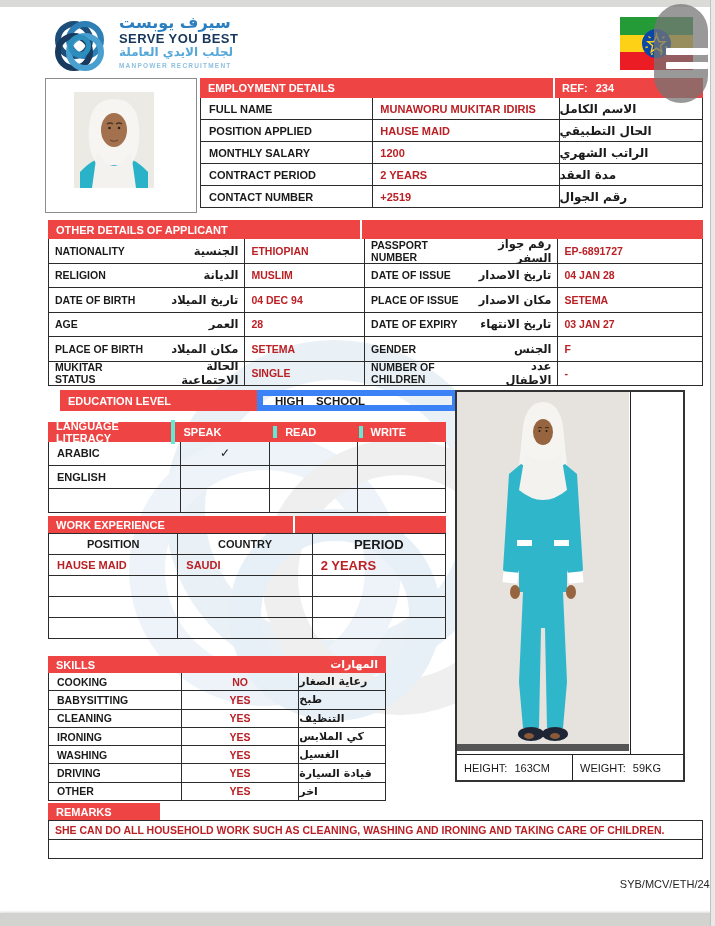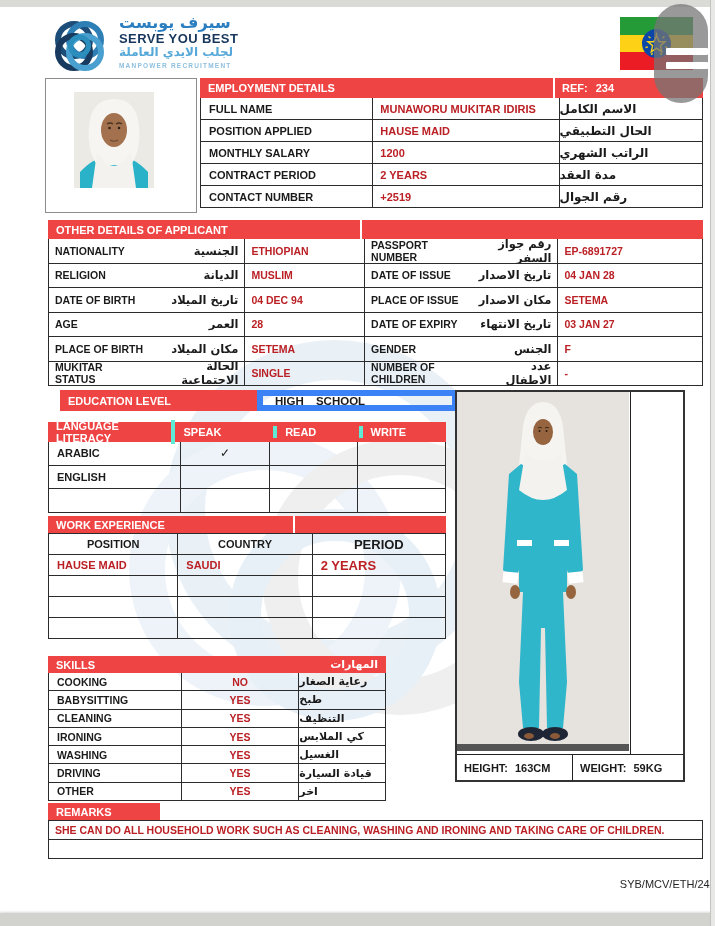--- a/index.html
+++ b/index.html
@@ -103,21 +103,21 @@
   .skills-bar{position:relative;height:17px;justify-content:space-between;padding:0 8px;}
   .skills .trow{height:18.3px;}
   .sc1{width:157px;padding-left:8px;font-size:10.5px;font-weight:bold;}
   .sc2{width:140px;justify-content:center;font-size:10.5px;font-weight:bold;}
   .sc3{width:101px;justify-content:flex-end;padding-right:7px;font-size:11px;}
 
   
   .photo-panel{left:455px;top:390px;width:230px;height:392px;border:2px solid #333;box-sizing:border-box;background:#fff;}
   .photo-area{position:absolute;left:0;top:0;width:174px;height:362px;border-right:1.5px solid #222;box-sizing:border-box;}
   .hw-row{position:absolute;left:0;top:362px;width:226px;height:26px;border-top:1.5px solid #222;display:flex;}
-  .hw-cell{display:flex;align-items:center;gap:7px;padding-left:7px;font-size:11px;font-weight:bold;box-sizing:border-box;}
+  .hw-cell{display:flex;align-items:center;gap:7px;padding-left:7px;font-size:11px;font-weight:normal;box-sizing:border-box;}
   .hw-h{width:116px;border-right:1.5px solid #222;}
   .hw-w{flex:1;}
 
   
   .remarks{left:48px;top:803px;width:655px;}
   .remarks-bar{width:112px;height:17px;}
   .remarks-row1{height:20px;border:1.5px solid #2b2b2b;box-sizing:border-box;display:flex;align-items:center;
                 padding-left:6px;font-size:10.5px;font-weight:bold;}
   .remarks-row2{height:19px;border:1.5px solid #2b2b2b;border-top:none;box-sizing:border-box;}
 

